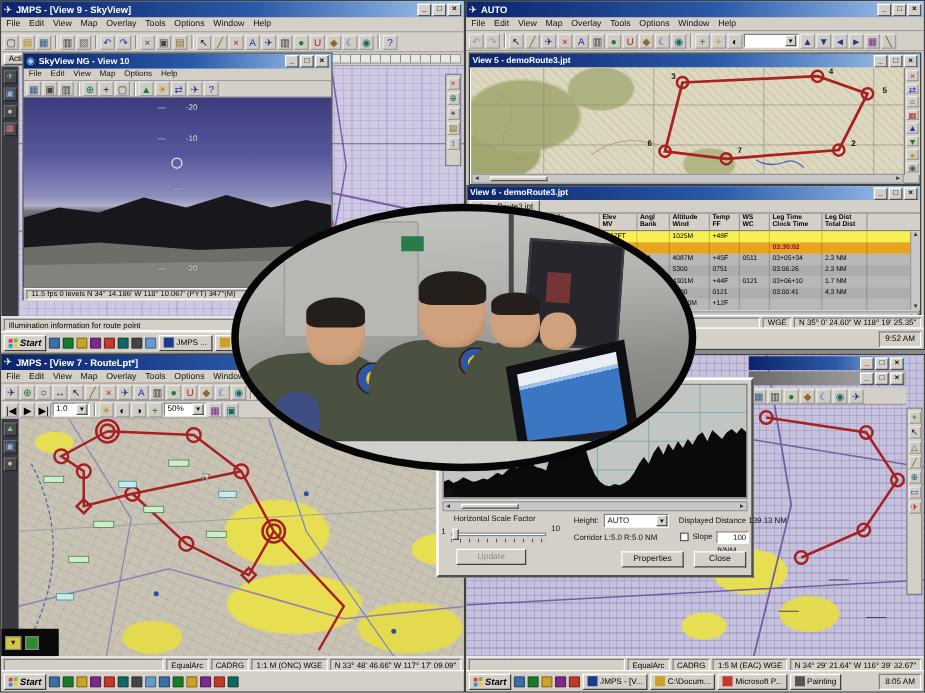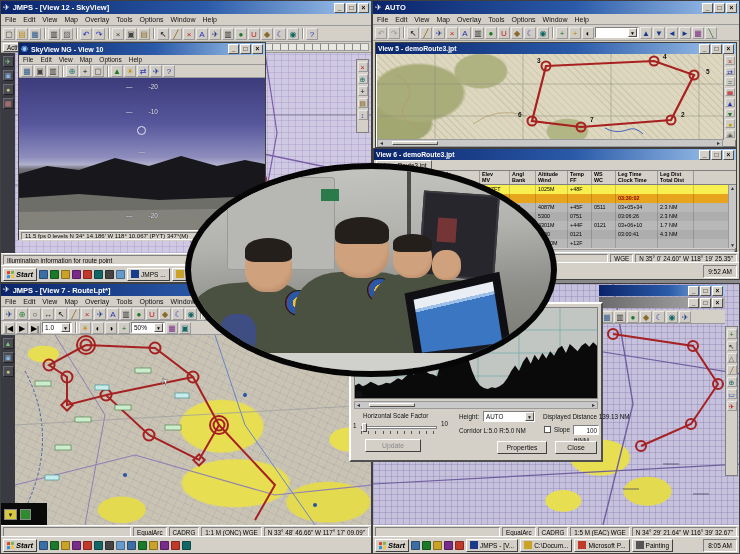--- a/index.html
+++ b/index.html
@@ -211,21 +211,21 @@
 svg { display:block; }
 </style>
 </head>
 <body>
 
 <div class="canvas">
 
   <div class="win" id="tl">
     <div class="tbar">
       <span class="appico">✈</span>
-      <span class="tt">JMPS - [View 12 - SkyView]</span>
+      <span class="tt">JMPS - [View 9 - SkyView]</span>
       <span class="tbtns">
         <span class="tbtn">_</span>
         <span class="tbtn">□</span>
         <span class="tbtn">×</span>
       </span>
     </div>
     <div class="menubar">
         <span class="mi">File</span>
         <span class="mi">Edit</span>
         <span class="mi">View</span>

